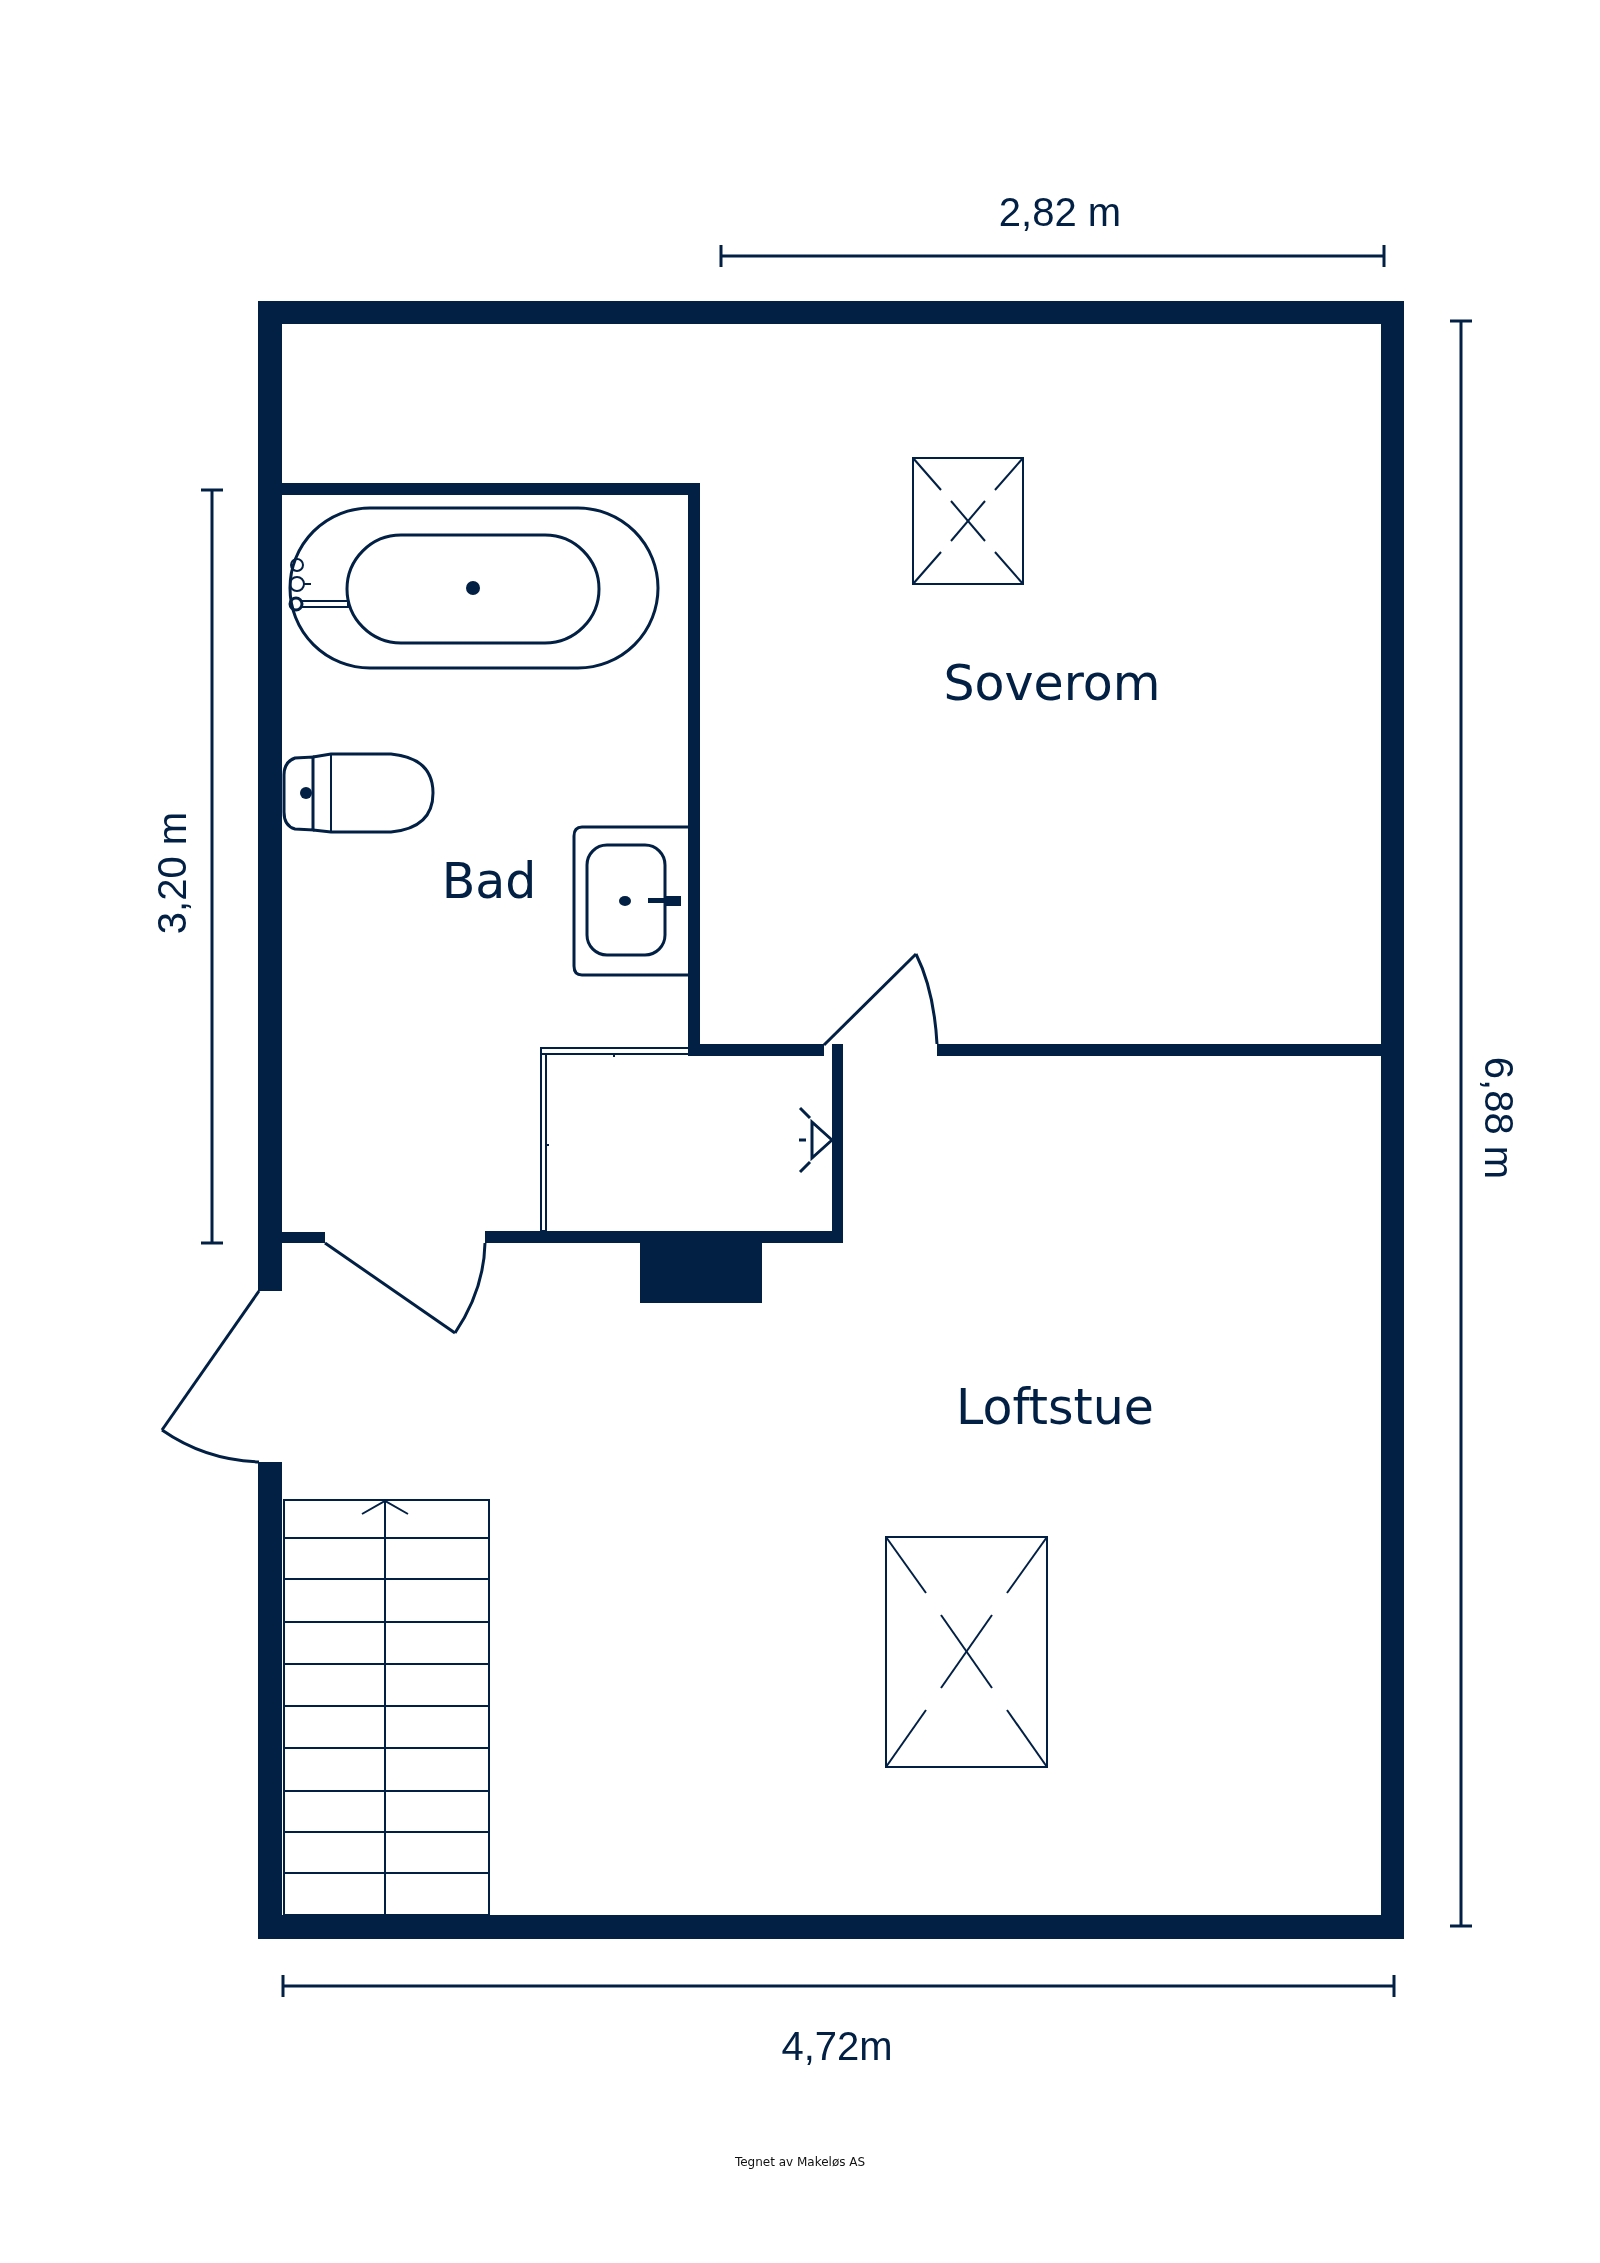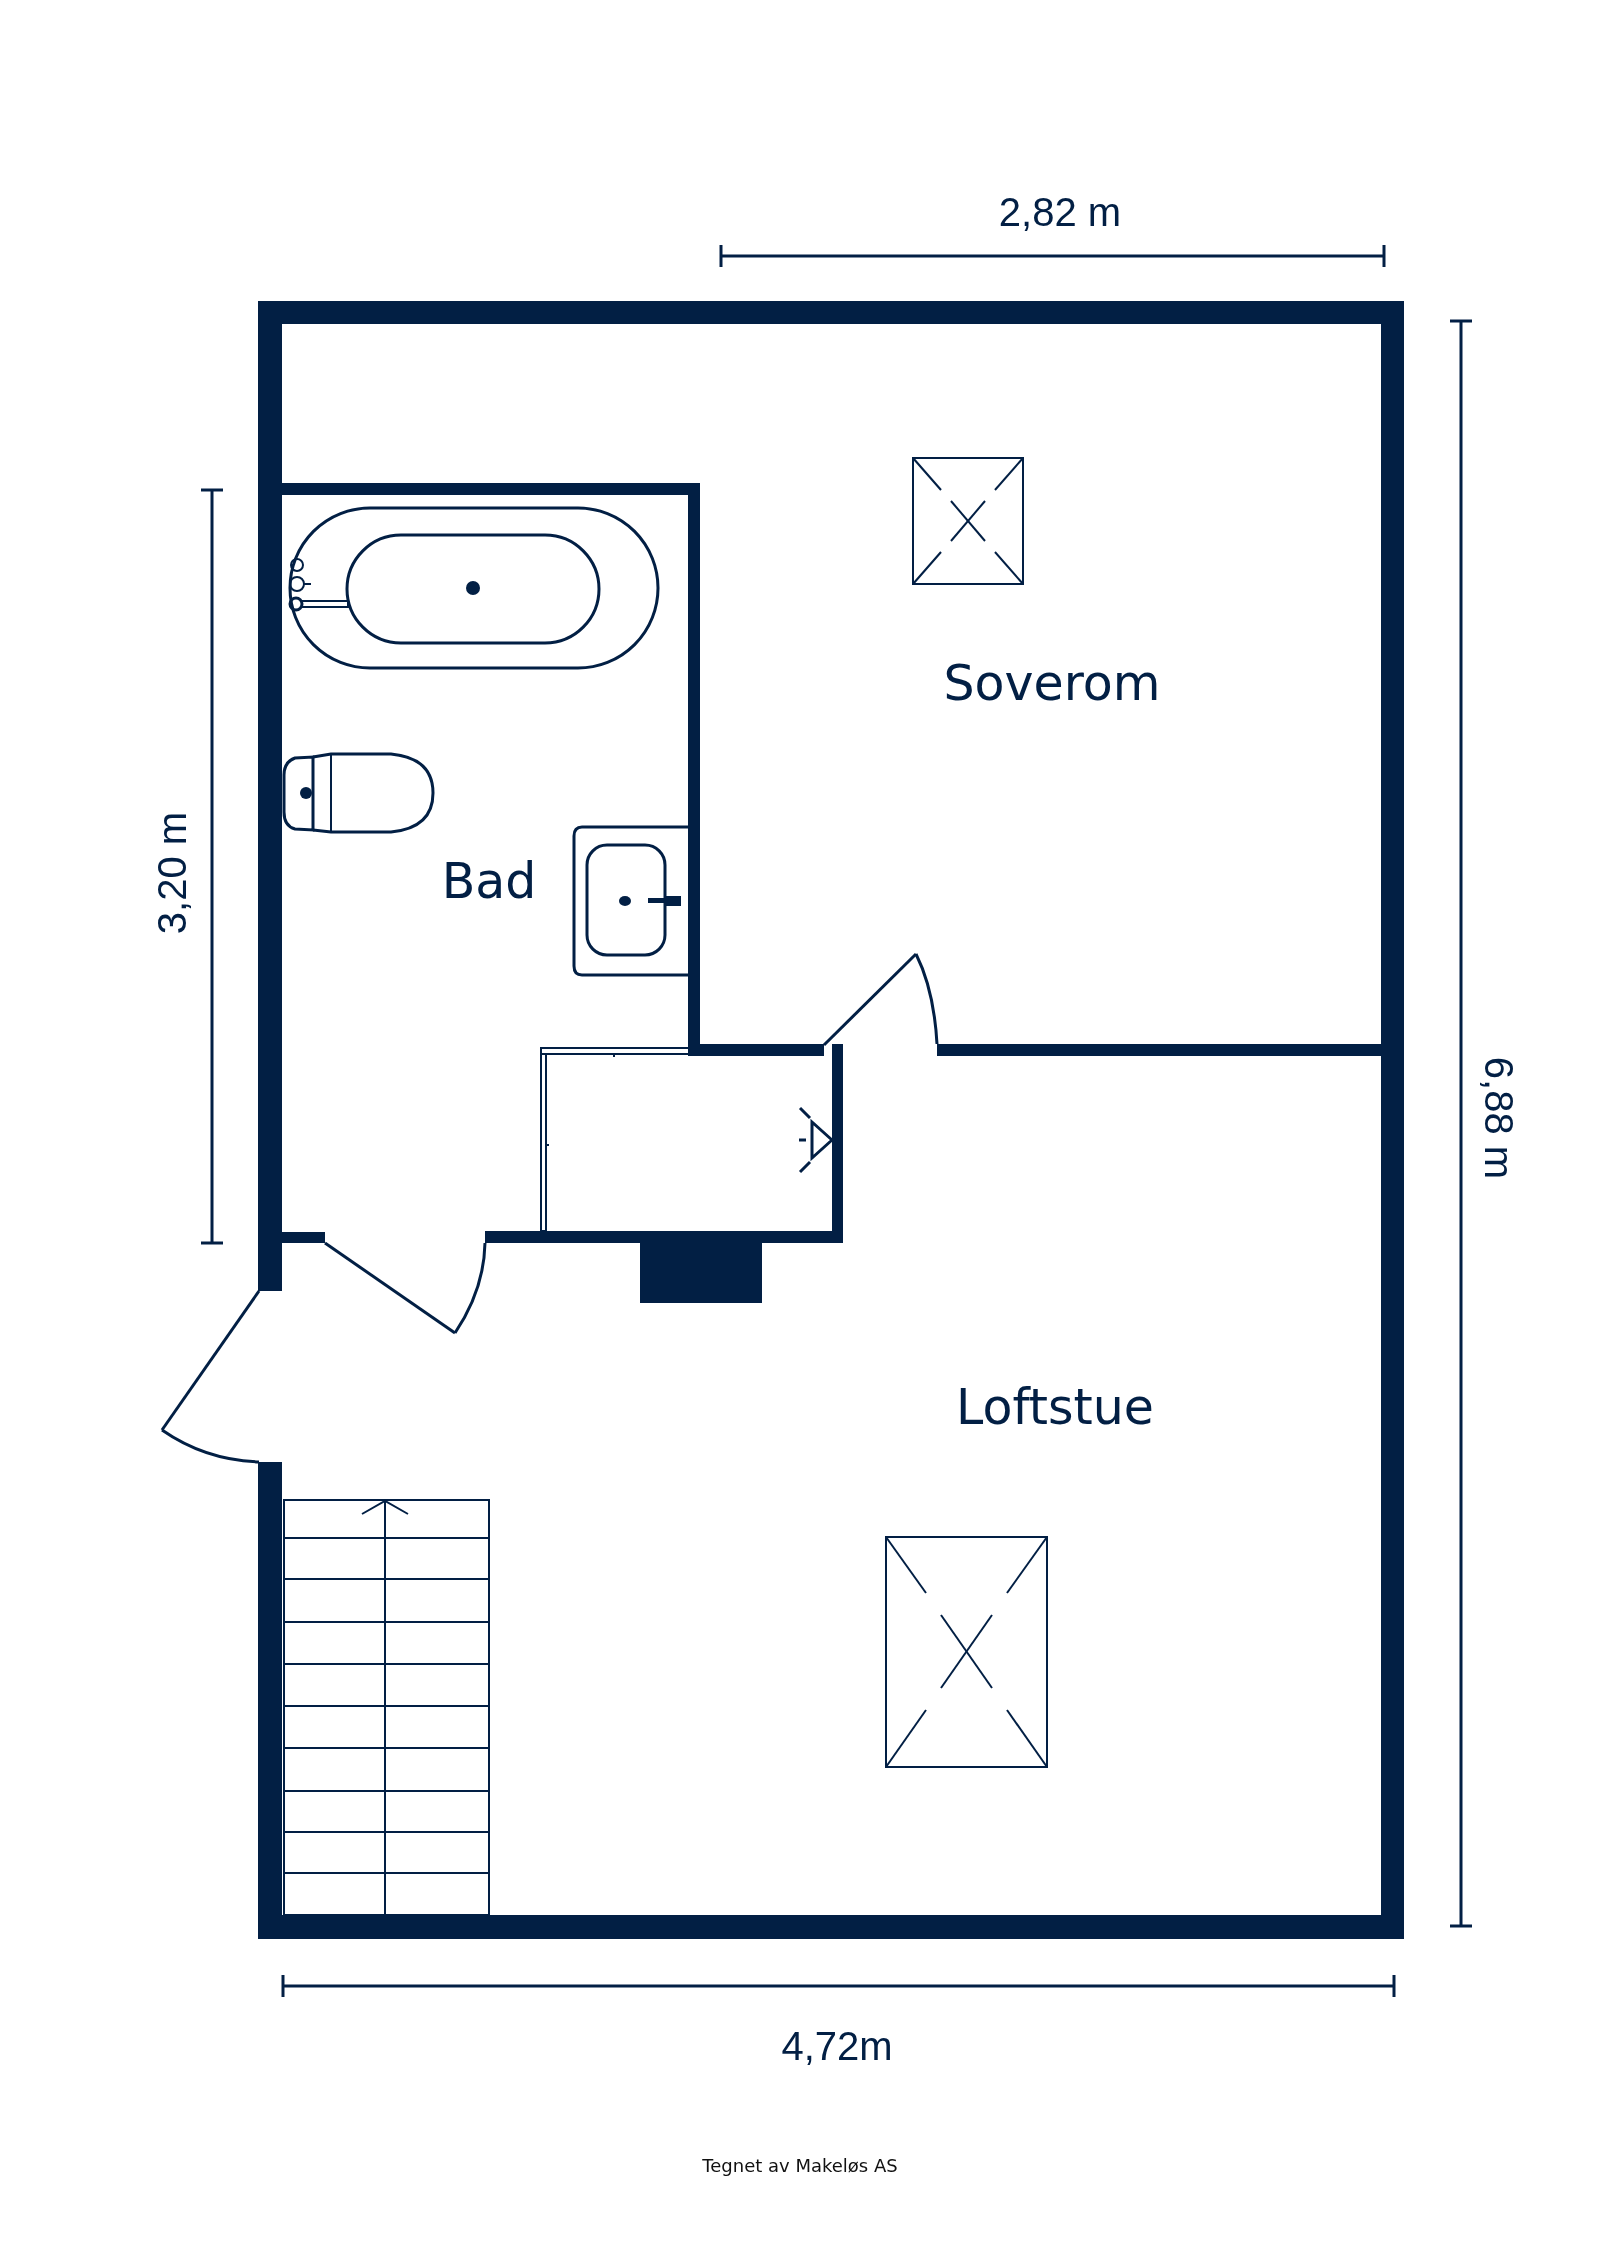--- a/index.html
+++ b/index.html
@@ -6,21 +6,21 @@
     body { width: 1600px; height: 2263px; position: relative; overflow: hidden; }
     #plan { position: absolute; left: 0; top: 0; width: 1600px; height: 2263px; }
     .wall { fill: #021f44; }
     .line { stroke: #021f44; fill: none; }
     .fix { stroke: #021f44; fill: none; stroke-width: 3; }
     .thin { stroke: #021f44; fill: none; stroke-width: 2; }
     .dot { fill: #021f44; }
     .room-label { font-family: "DejaVu Sans", sans-serif; fill: #021f44; font-size: 49px; }
     .dim-label { font-family: "Liberation Sans", sans-serif; fill: #021f44; font-size: 40px; }
     .footer { position: absolute; left: 0; width: 1600px; top: 2155px; text-align: center;
-              font-family: "DejaVu Sans", sans-serif; font-size: 18px; color: #111111; }
+              font-family: "DejaVu Sans", sans-serif; font-size: 12px; color: #111111; }
   </style>
 </head>
 <body>
 
 <svg id="plan" viewBox="0 0 1600 2263" xmlns="http://www.w3.org/2000/svg">
 
   <g>
 
     <rect class="wall" x="258" y="301" width="1146" height="23"></rect>
 

